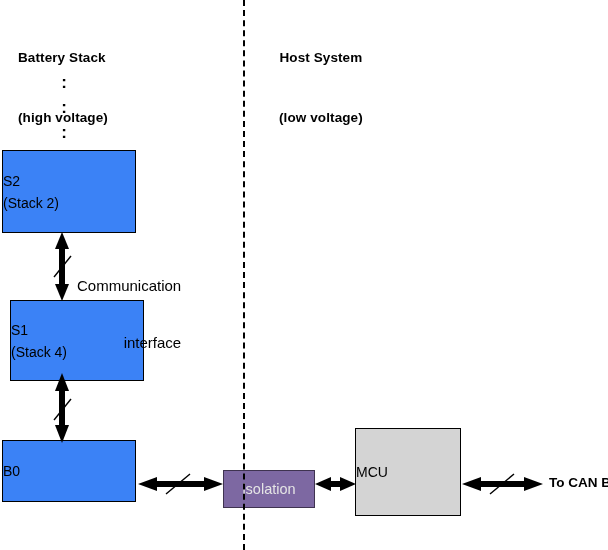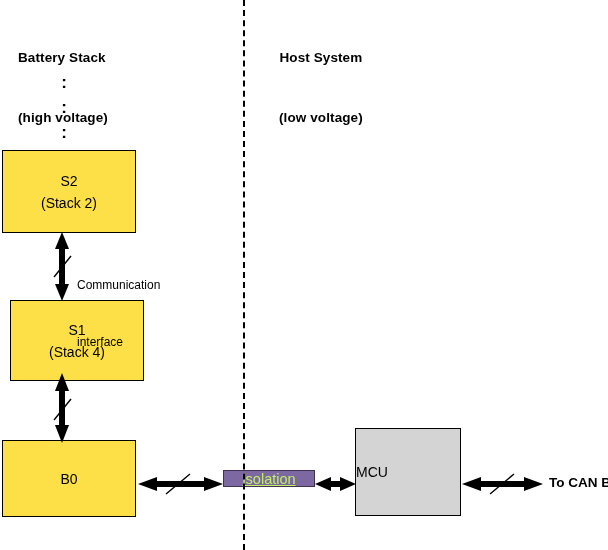--- a/index.html
+++ b/index.html
@@ -39,73 +39,73 @@
     line-height: 25px;
     font-weight: bold;
     font-family: "Liberation Sans", sans-serif;
   }
   #vdots-group { left: 57px; top: 70px; }
 
   
   .device-box {
     box-sizing: border-box;
     border: 1.6px solid #000000;
-    background: #fde047;
+    background: #3b82f6;
     display: flex;
     flex-direction: column;
-    align-items: center;
+    align-items: flex-start;
     justify-content: center;
     font-size: 14px;
     line-height: 22px;
   }
   .device-box .ln { white-space: pre; }
 
   #box-s2 { left: 2px;  top: 150px; width: 134px; height: 83px; }
   #box-s1 { left: 10px;  top: 300px; width: 134px; height: 81px; }
-  #box-b0 { left: 2px;  top: 440px; width: 134px; height: 77px; }
+  #box-b0 { left: 2px;  top: 440px; width: 134px; height: 62px; }
 
   #box-mcu {
     left: 355px; top: 428px; width: 106px; height: 88px;
     background: #d4d4d4;
     border: 1.6px solid #000000;
     box-sizing: border-box;
     display: flex; align-items: center; 
     font-size: 14px;
   }
 
   #box-isolation {
-    left: 223px; top: 470px; width: 92px; height: 17px;
+    left: 223px; top: 470px; width: 92px; height: 38px;
     background: #7d68a2;
     border: 1.6px solid #3f3350;
     box-sizing: border-box;
     display: flex; align-items: center; justify-content: center;
     font-size: 14.5px;
-    color: #bef264;
-    text-decoration: underline;
+    color: #e5e5e5;
   }
 
   
   #divider {
     left: 243px; top: 0px;
     width: 0px; height: 550px;
     border-left: 2px dashed #000000;
   }
 
   
   #arrow-layer {
     left: 0; top: 0; width: 608px; height: 550px;
     pointer-events: none;
   }
 
   
   #lbl-comm {
     left: 77px; top: 238px;
-    font-size: 12px;
+    font-size: 15px;
     line-height: 19px;
     white-space: pre;
+    text-align: right;
   }
   #lbl-can {
     left: 549px; top: 475px;
     font-size: 13.5px;
     font-weight: bold;
     white-space: pre;
   }
 </style>
 </head>
 <body>

